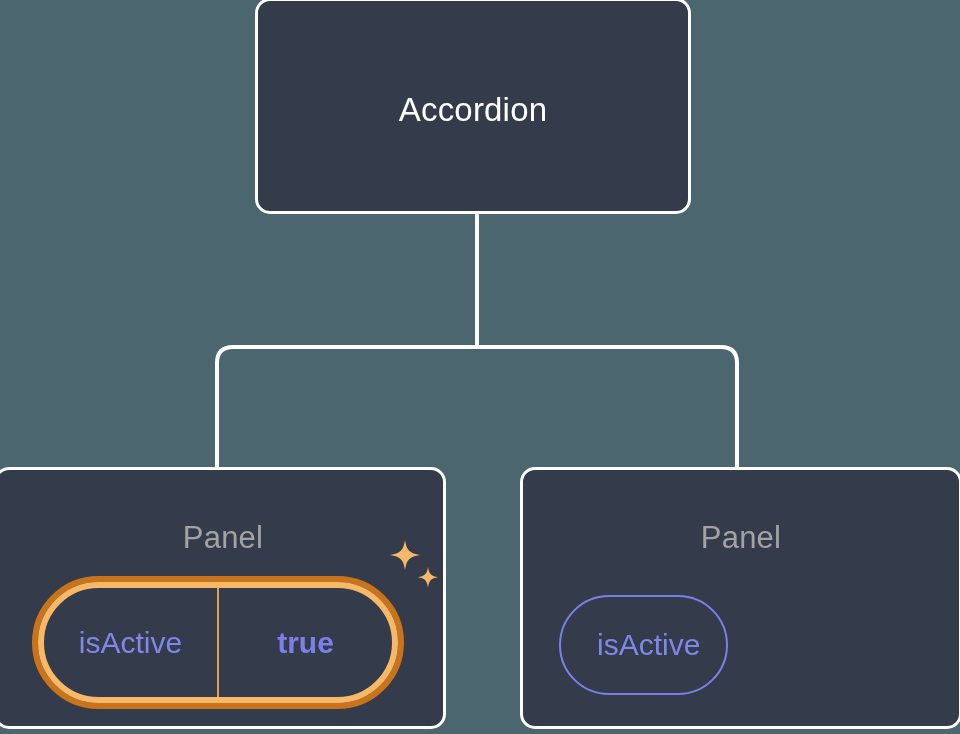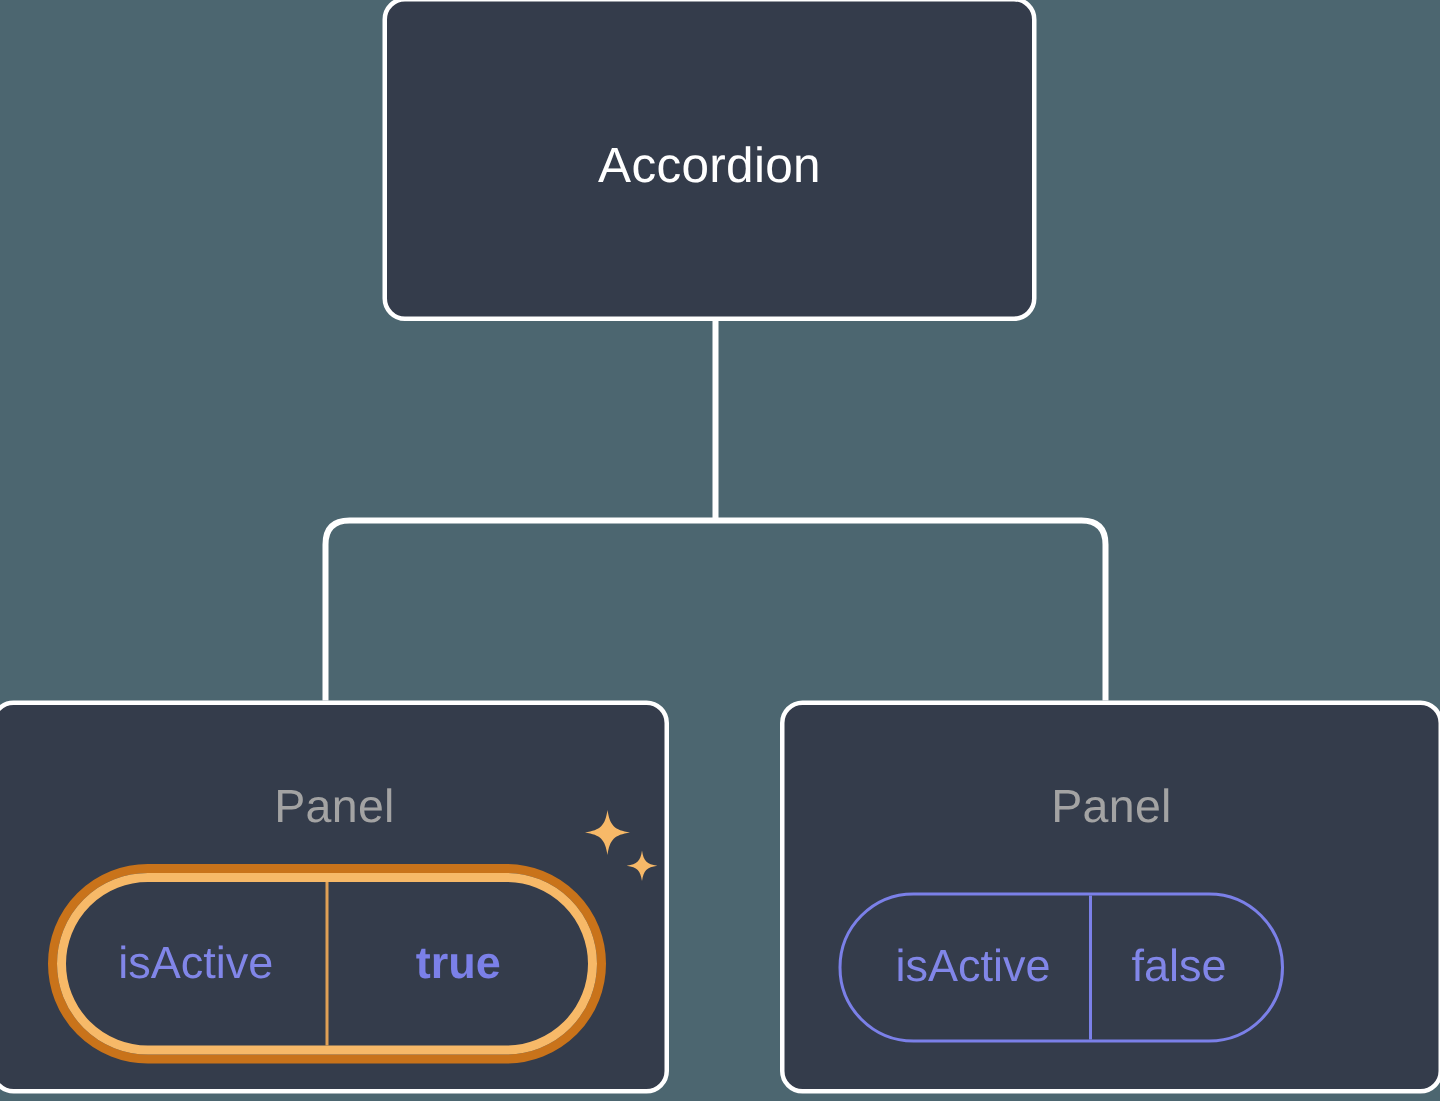--- a/index.html
+++ b/index.html
@@ -210,17 +210,16 @@
   <svg class="sparkles" viewBox="0 0 60 72" width="60" height="72" aria-hidden="true">
     <path d="M 19 6 C 20.6 16.4 23.6 19.4 34 21 C 23.6 22.6 20.6 25.6 19 36 C 17.4 25.6 14.4 22.6 4 21 C 14.4 19.4 17.4 16.4 19 6 Z" fill="#f7b968"></path>
     <path d="M 42 33 C 43.1 40.1 45.1 42.1 52.2 43.2 C 45.1 44.3 43.1 46.3 42 53.4 C 40.9 46.3 38.9 44.3 31.8 43.2 C 38.9 42.1 40.9 40.1 42 33 Z" fill="#f7b968"></path>
   </svg>
 
   <div class="node node-panel-right">
     <div class="panel-title">Panel</div>
 
     <div class="pill pill-default">
       <span class="pill-cell pill-key">isActive</span>
-      <span class="pill-cell pill-val">false</span>
     </div>
   </div>
 
 </div>
 
 </body></html>

